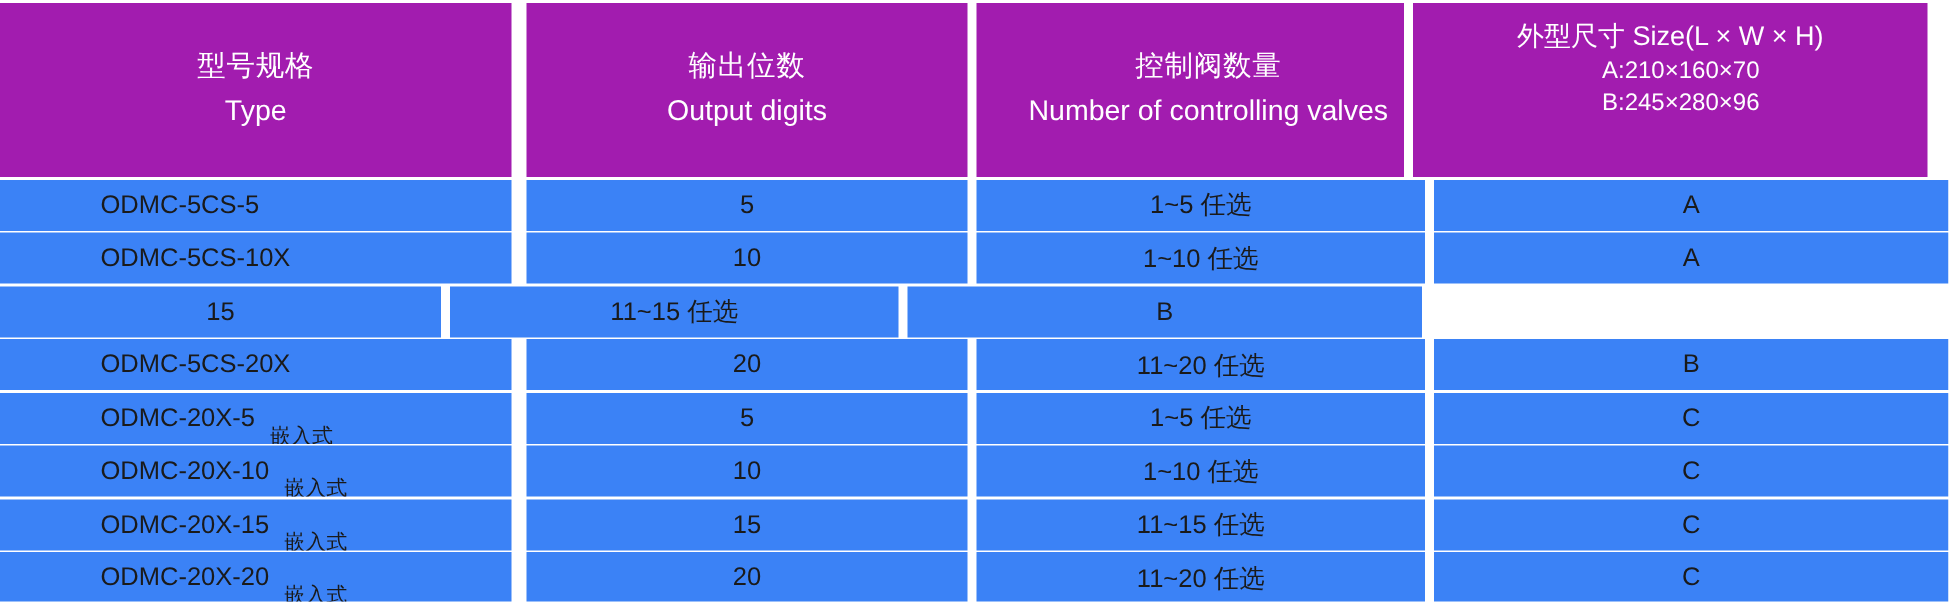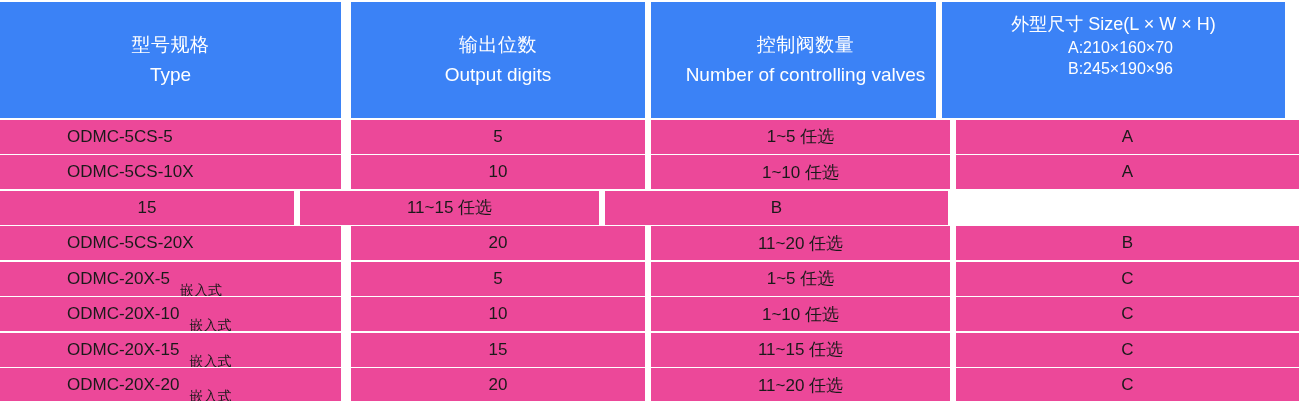--- a/index.html
+++ b/index.html
@@ -22,21 +22,21 @@
   }
 
   
   .thead {
     display: flex;
     width: 1299px;
     height: 116px;
     margin-top: 2px;
   }
   .th {
-    background: #3b82f6;
+    background: #a21caf;
     height: 116px;
     box-sizing: border-box;
     color: #ffffff;
     display: flex;
     flex-direction: column;
     align-items: center;
     justify-content: center;
     text-align: center;
     overflow: hidden;
   }
@@ -84,21 +84,21 @@
   .tbody {
     width: 1299px;
   }
   .tr {
     display: flex;
     width: 1299px;
     height: 34px;
     margin-top: 1.5px;
   }
   .td {
-    background: #ec4899;
+    background: #3b82f6;
     height: 34px;
     box-sizing: border-box;
     display: flex;
     align-items: center;
     justify-content: center;
     color: #1a1a1a;
     font-size: 17px;
     white-space: nowrap;
     overflow: hidden;
   }
@@ -138,21 +138,21 @@
 
     <div class="th c3">
       <div class="th-cn">控制阀数量</div>
       <div class="th-en">Number of controlling valves</div>
     </div>
 
     <div class="th c4">
       <div class="th-size-title">外型尺寸 Size(L × W × H)</div>
       <div class="th-size-lines">
         <div class="th-size-line">A:210×160×70</div>
-        <div class="th-size-line">B:245×190×96</div>
+        <div class="th-size-line">B:245×280×96</div>
       </div>
     </div>
 
   </div>
 
   <div class="tbody">
       <div class="tr">
         <div class="td c1">
           <span class="model-name">ODMC-5CS-5</span>
         </div>

